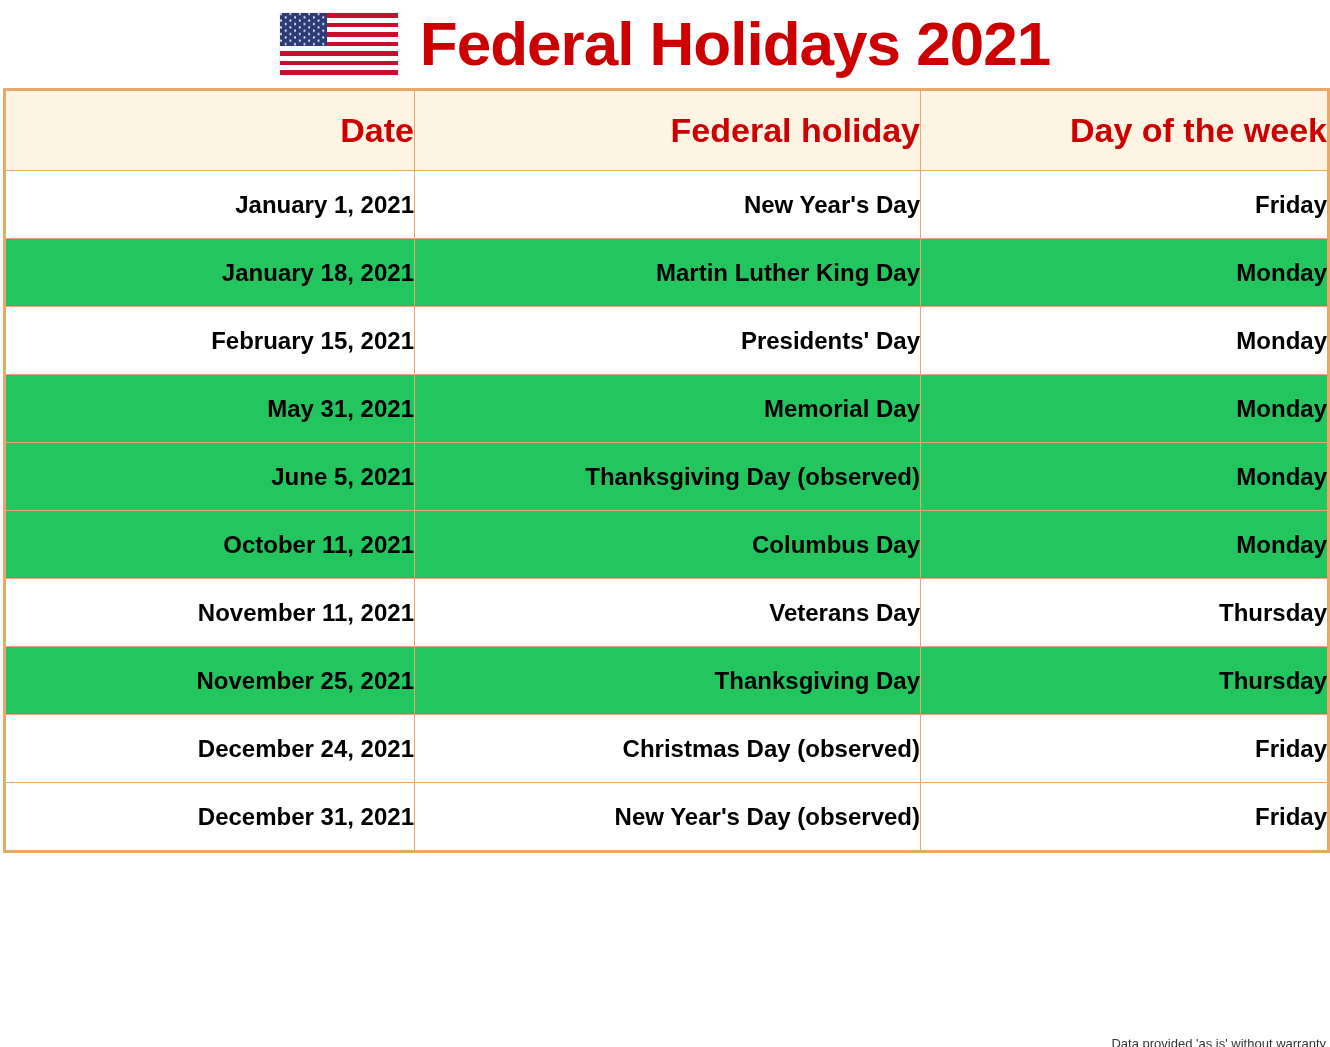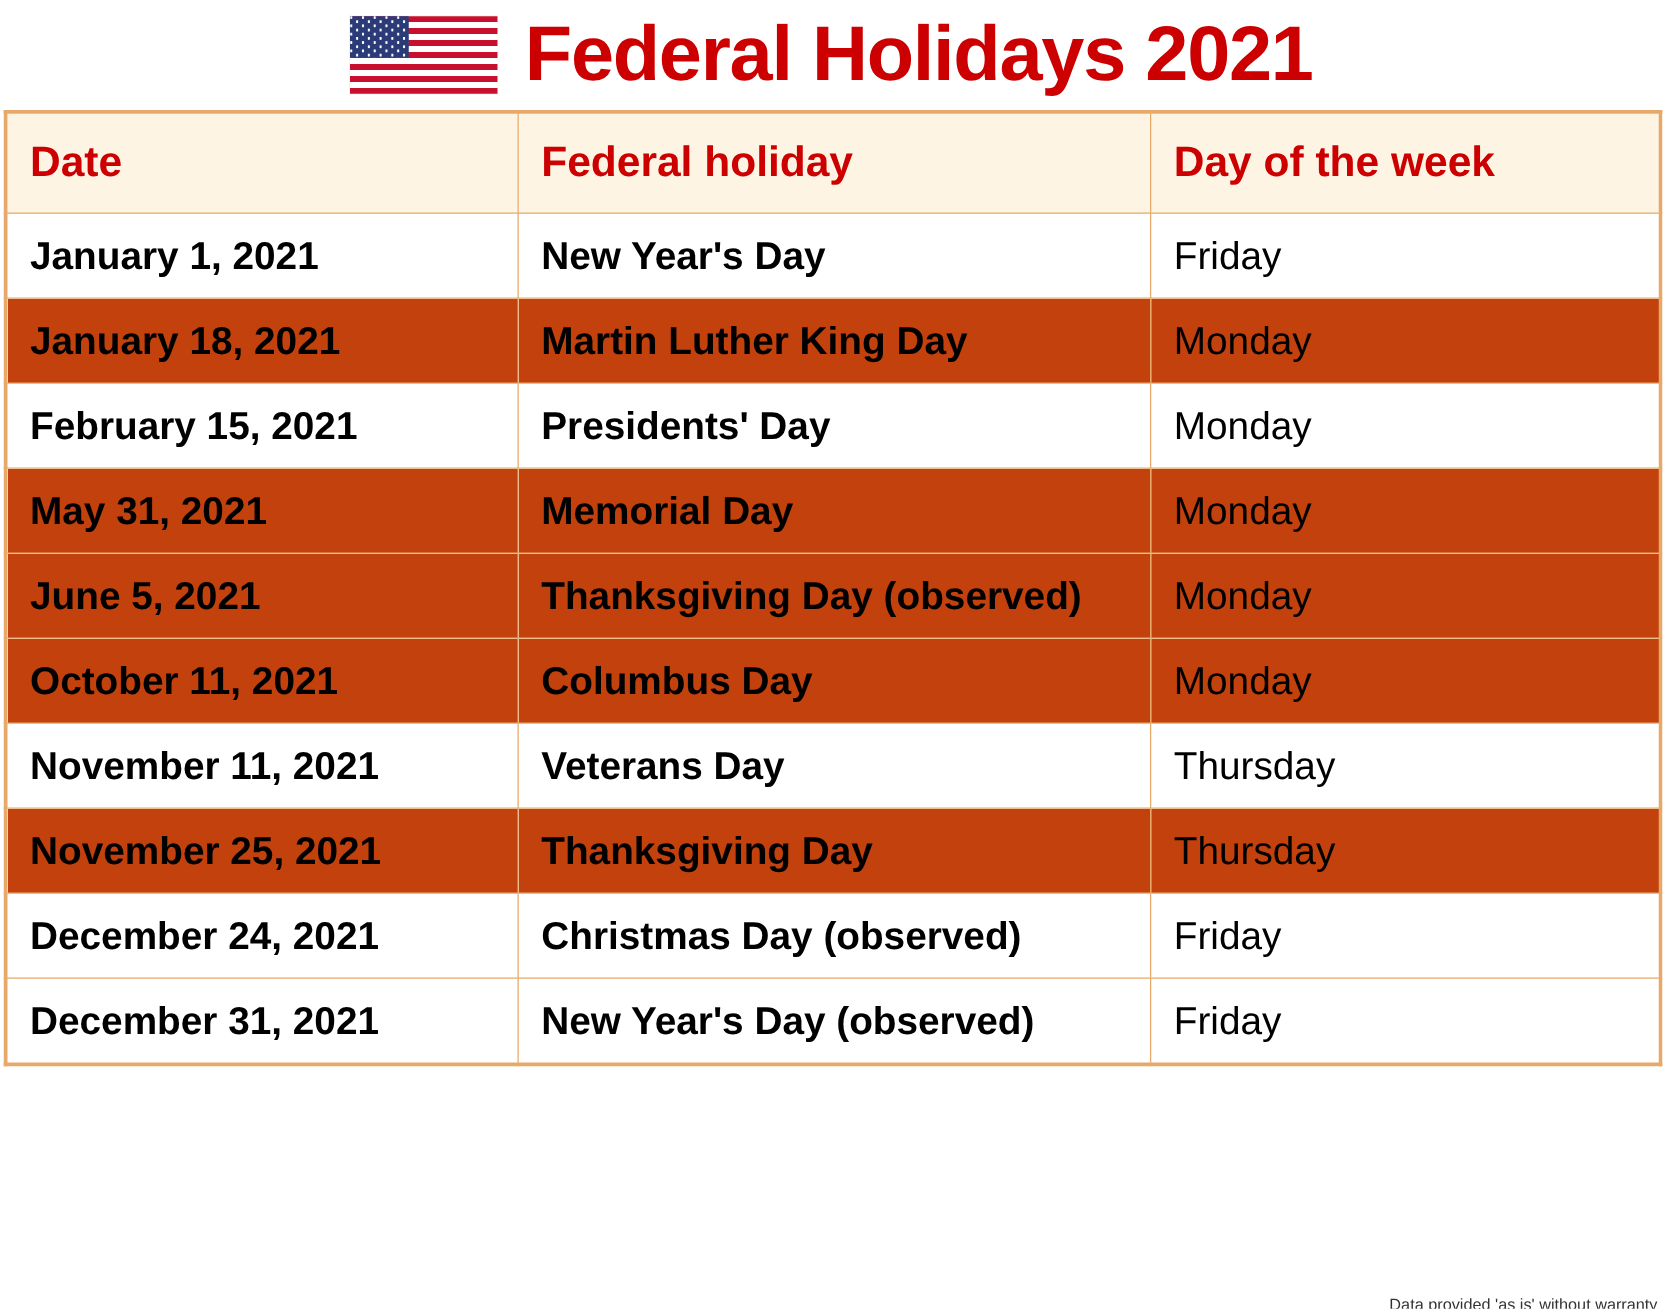--- a/index.html
+++ b/index.html
@@ -79,49 +79,49 @@
     border: 3px solid #e6a96a;
   }
   table.holidays col.c-date  { width: 410px; }
   table.holidays col.c-hol   { width: 506px; }
   table.holidays col.c-day   { width: 408px; }
 
   table.holidays th,
   table.holidays td {
     border: 1.5px solid #e6a96a;
     padding: 0 0 0 18px;
-    text-align: left;
+    text-align: right;
     vertical-align: middle;
     overflow: hidden;
     white-space: nowrap;
   }
 
   table.holidays thead th {
     height: 79px;
     background: #fdf4e4;
     color: #cc0000;
     font-size: 34px;
     font-weight: bold;
   }
 
   table.holidays tbody td {
     height: 67px;
-    font-size: 31px;
+    font-size: 24px;
     color: #000000;
     background: #ffffff;
   }
   table.holidays tbody tr.alt td {
-    background: #c2410c;
+    background: #22c55e;
   }
   table.holidays tbody td.col-date,
   table.holidays tbody td.col-holiday {
     font-weight: bold;
   }
   table.holidays tbody td.col-day {
-    font-weight: normal;
+    font-weight: bold;
   }
 
   
   .footnote {
     position: absolute;
     right: 4px;
     bottom: -4px;
     font-size: 13px;
     color: #333333;
     text-align: right;

